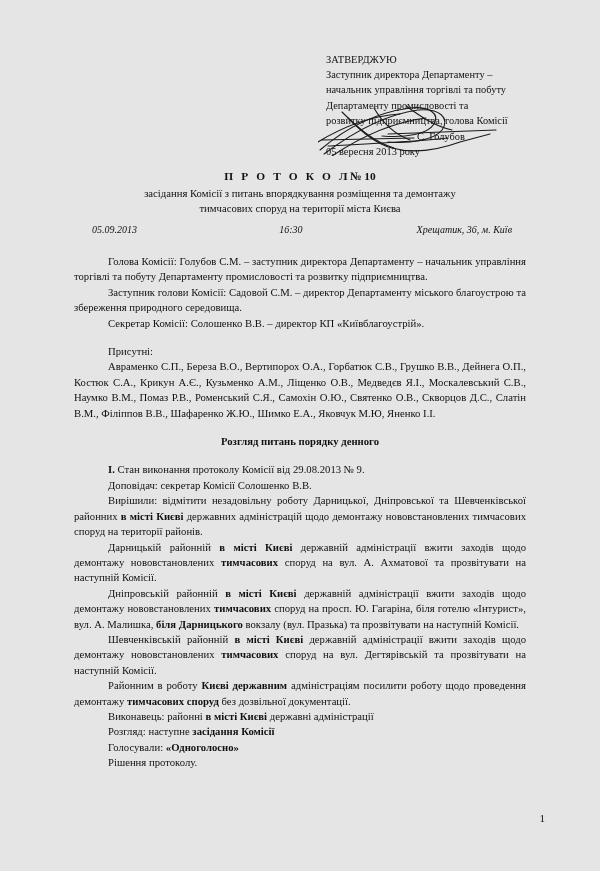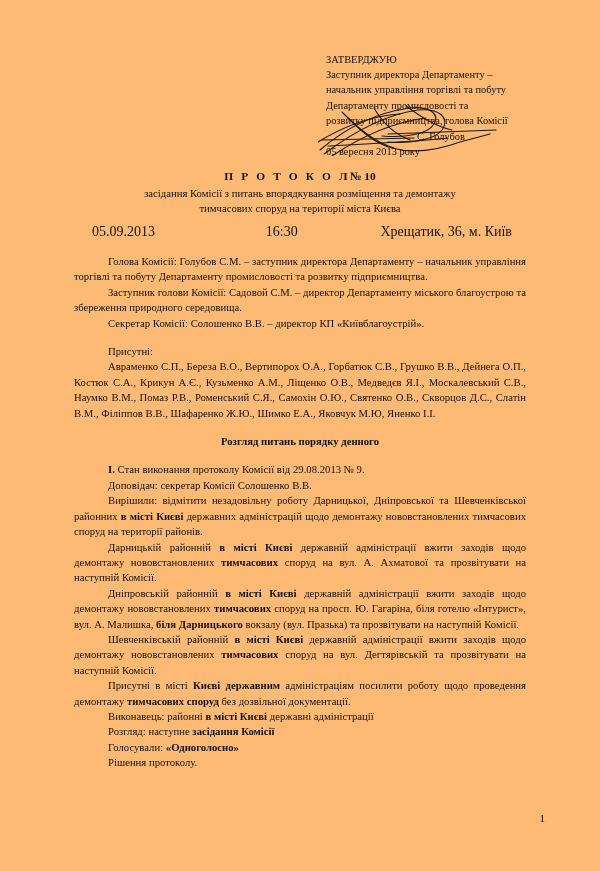--- a/index.html
+++ b/index.html
@@ -4,21 +4,21 @@
 <style>
   html, body {
     margin: 0;
     padding: 0;
     background: #ffffff;
   }
   .page {
     position: relative;
     width: 600px;
     height: 871px;
-    background: #fdba74;
+    background: #e5e5e5;
     font-family: "Liberation Serif", "DejaVu Serif", serif;
     color: #111111;
     overflow: hidden;
     box-sizing: border-box;
   }
 
   
   .approval {
     position: absolute;
     left: 326px;
@@ -75,21 +75,22 @@
   }
 
   
   .meta-row {
     position: absolute;
     left: 92px;
     top: 224px;
     width: 420px;
     display: flex;
     justify-content: space-between;
-    font-size: 14px;
+    font-size: 10px;
+    font-style: italic;
   }
   .meta-time { margin-left: 28px; }
 
   
   .body {
     position: absolute;
     left: 74px;
     top: 254px;
     width: 452px;
     font-size: 10.7px;
@@ -201,21 +202,21 @@
     <p class="line">Доповідач: секретар Комісії Солошенко В.В.</p>
 
     <p class="p"><span>Вирішили: відмітити незадовільну роботу Дарницької, Дніпровської та Шевченківської районних </span><b>в місті Києві</b><span> державних адміністрацій щодо демонтажу нововстановлених тимчасових споруд на території районів.</span></p>
 
     <p class="p"><span>Дарницькій районній </span><b>в місті Києві</b><span> державній адміністрації вжити заходів щодо демонтажу нововстановлених </span><b>тимчасових</b><span> споруд на вул. А. Ахматової та прозвітувати на наступній Комісії.</span></p>
 
     <p class="p"><span>Дніпровській районній </span><b>в місті Києві</b><span> державній адміністрації вжити заходів щодо демонтажу нововстановлених </span><b>тимчасових</b><span> споруд на просп. Ю. Гагаріна, біля готелю «Інтурист», вул. А. Малишка, </span><b>біля Дарницького</b><span> вокзалу (вул. Празька) та прозвітувати на наступній Комісії.</span></p>
 
     <p class="p"><span>Шевченківській районній </span><b>в місті Києві</b><span> державній адміністрації вжити заходів щодо демонтажу нововстановлених </span><b>тимчасових</b><span> споруд на вул. Дегтярівській та прозвітувати на наступній Комісії.</span></p>
 
-    <p class="p"><span>Присутні в місті </span><b>Києві державним</b><span> адміністраціям посилити роботу щодо проведення демонтажу </span><b>тимчасових споруд</b><span> без дозвільної документації.</span></p>
+    <p class="p"><span>Районним в роботу </span><b>Києві державним</b><span> адміністраціям посилити роботу щодо проведення демонтажу </span><b>тимчасових споруд</b><span> без дозвільної документації.</span></p>
 
     <p class="line"><span>Виконавець: районні </span><b>в місті Києві</b><span> державні адміністрації</span></p>
 
     <p class="line"><span>Розгляд: наступне </span><b>засідання Комісії</b></p>
 
     <p class="line"><span>Голосували: </span><b>«Одноголосно»</b></p>
 
     <p class="line">Рішення протоколу.</p>
 
   </div>

